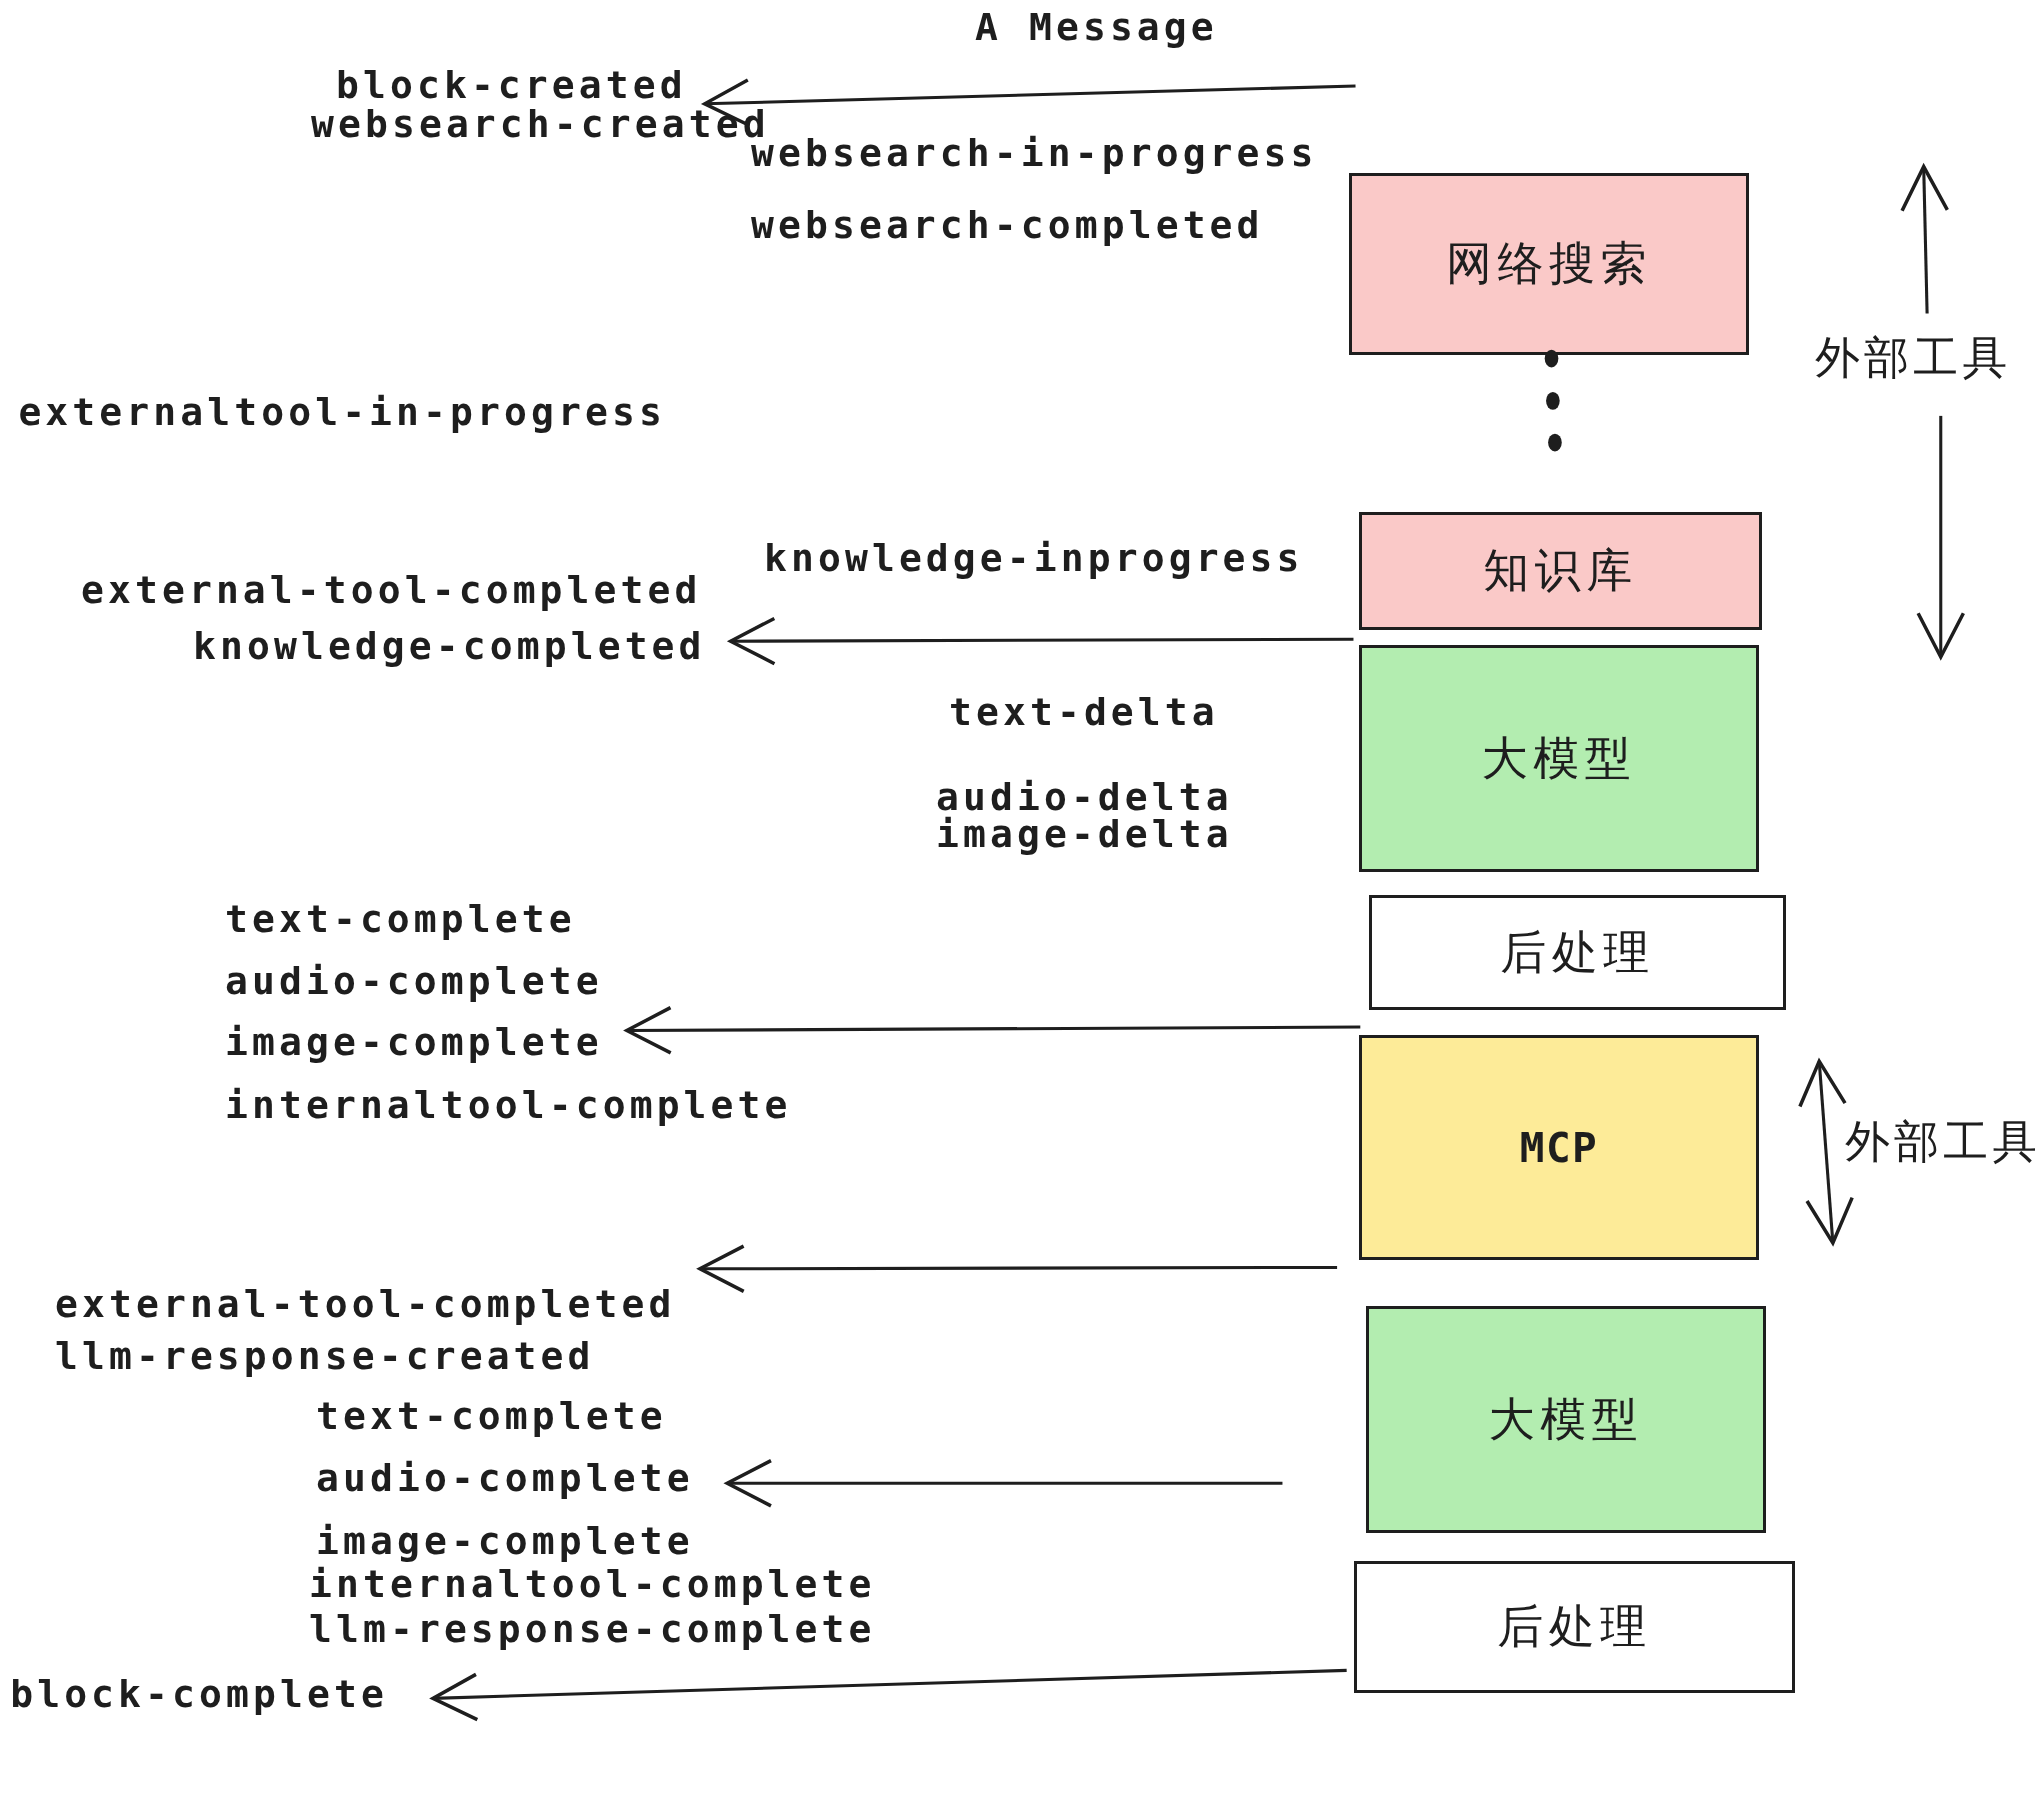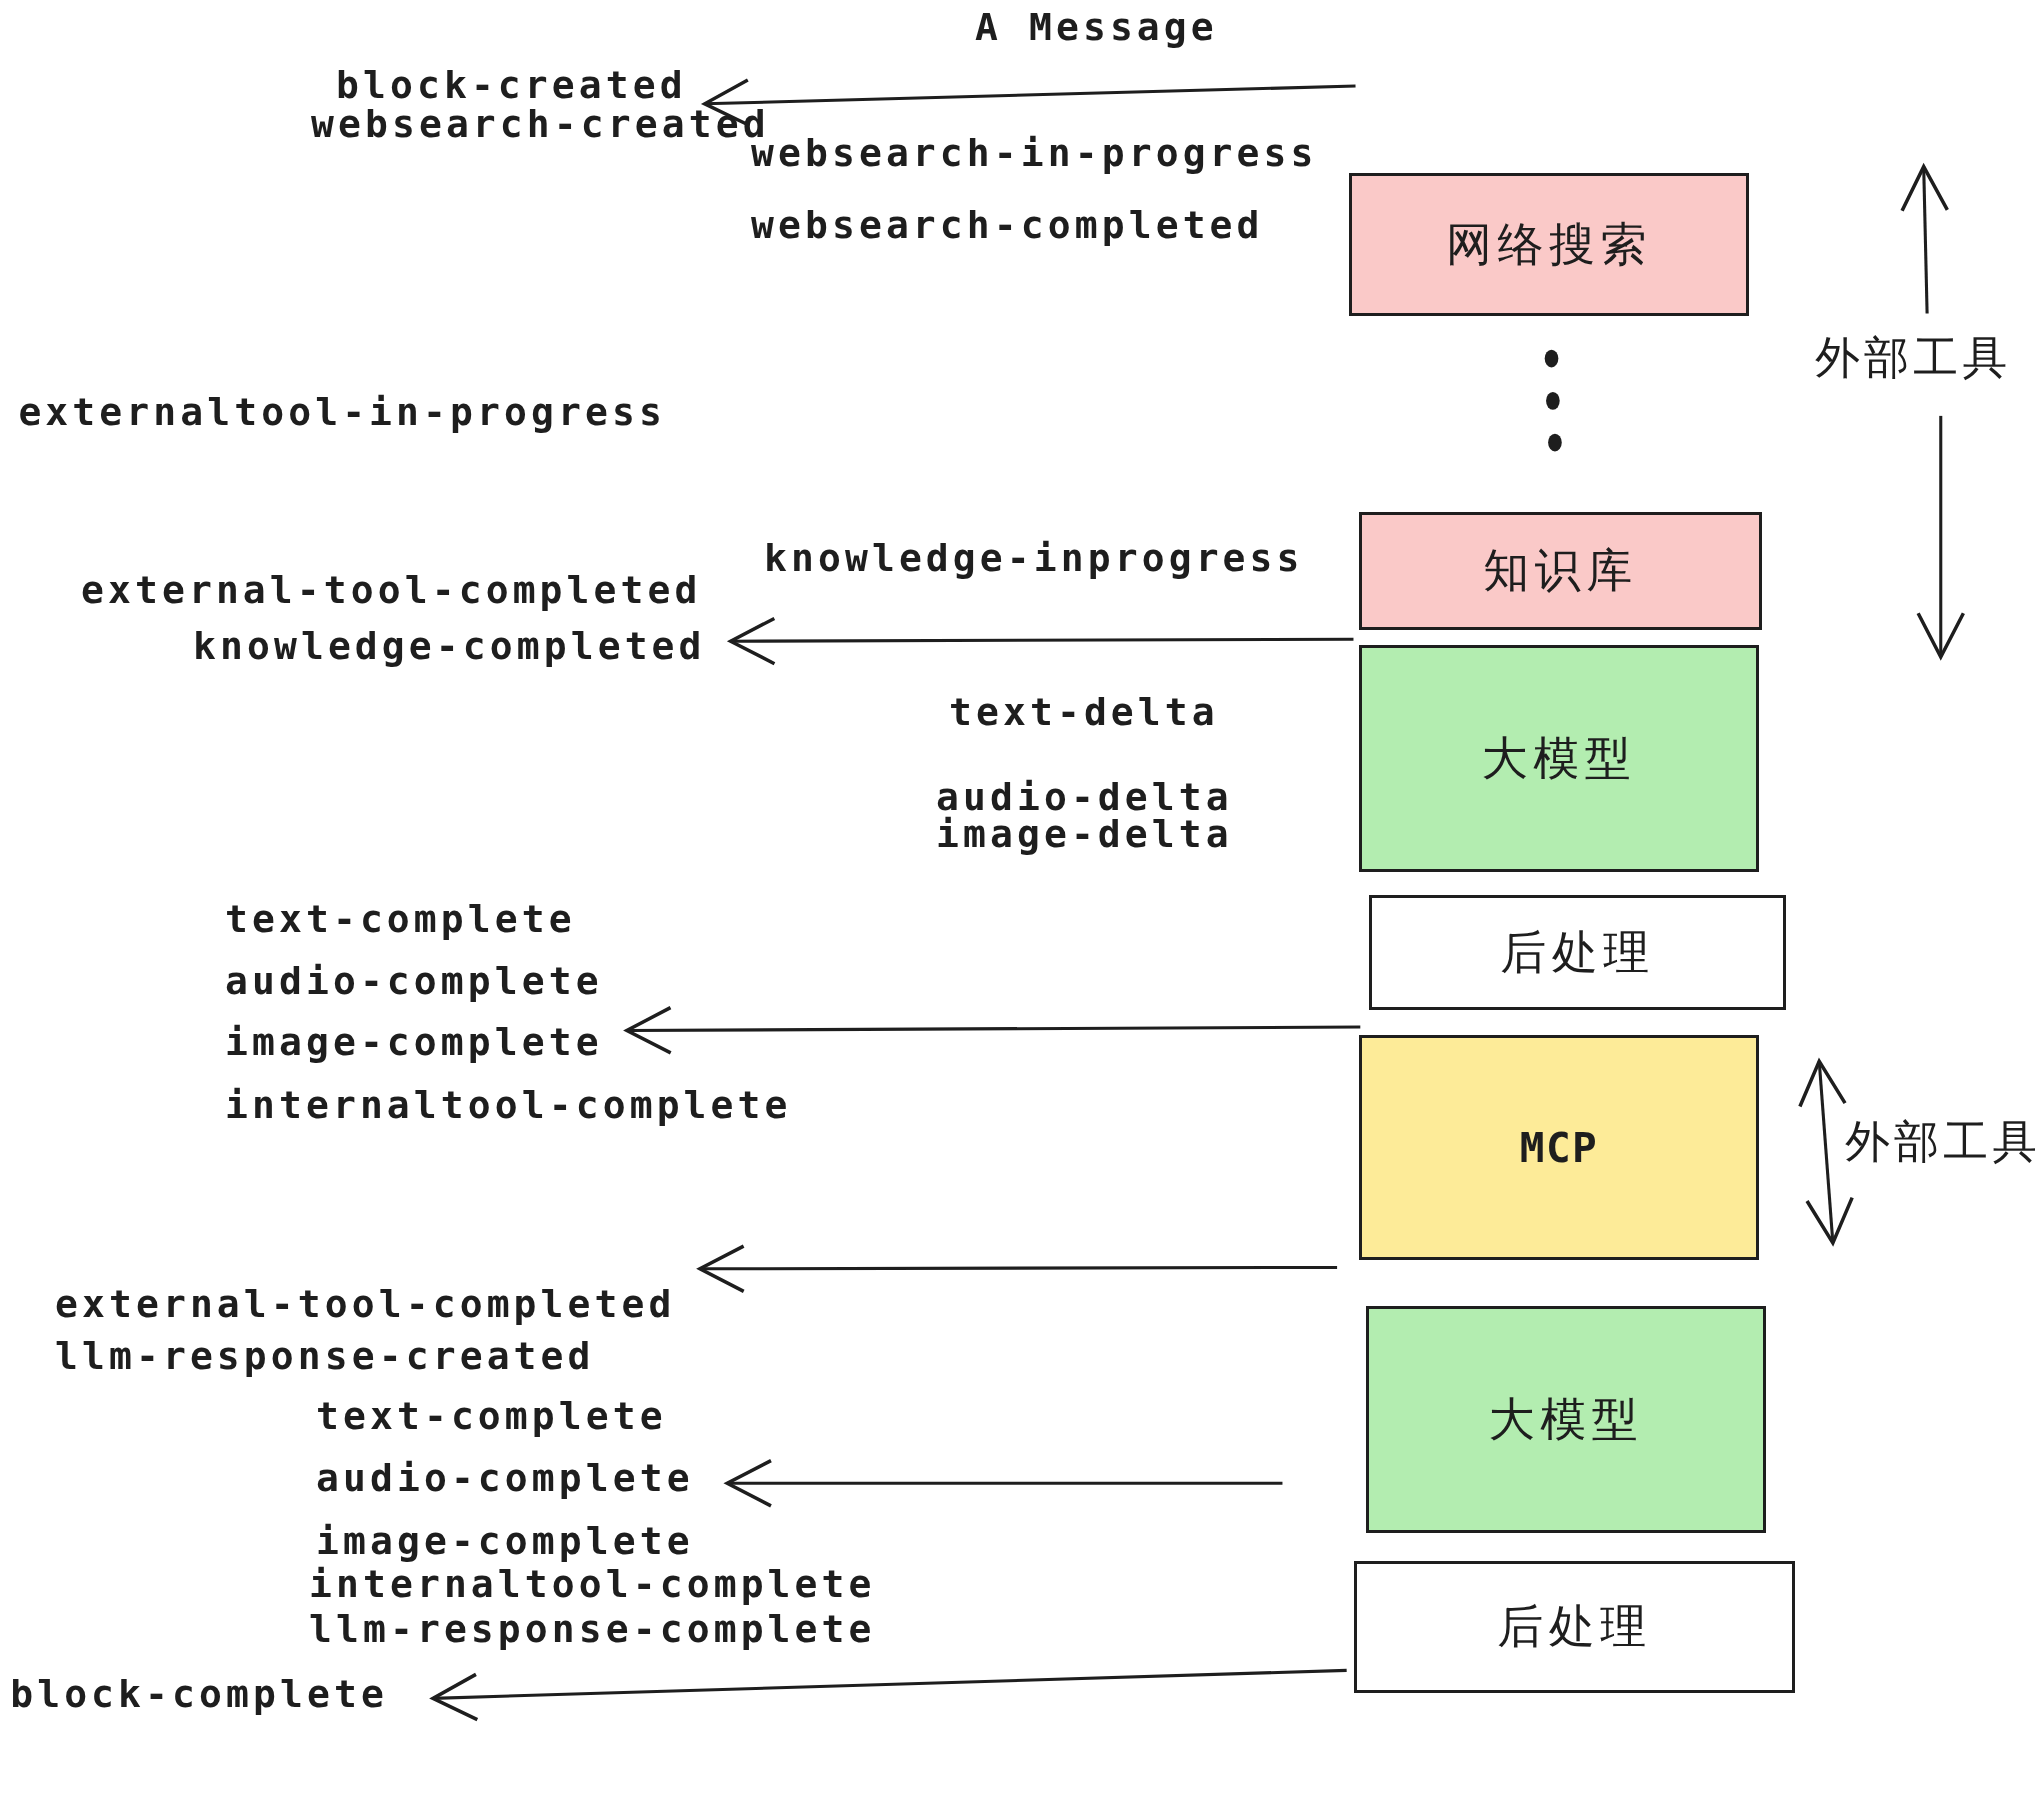--- a/index.html
+++ b/index.html
@@ -64,21 +64,21 @@
   <div class="evt" style="left:225px;top:1086px;">internaltool-complete</div>
   <div class="evt" style="left:55px;top:1285px;">external-tool-completed</div>
   <div class="evt" style="left:55px;top:1337px;">llm-response-created</div>
   <div class="evt" style="left:316px;top:1397px;">text-complete</div>
   <div class="evt" style="left:316px;top:1459px;">audio-complete</div>
   <div class="evt" style="left:316px;top:1522px;">image-complete</div>
   <div class="evt" style="left:309px;top:1565px;">internaltool-complete</div>
   <div class="evt" style="left:309px;top:1610px;">llm-response-complete</div>
   <div class="evt" style="left:10.2px;top:1675px;">block-complete</div>
 
-  <div class="box pink" style="left:1349px;top:173px;width:400px;height:143px;">网络搜索</div>
+  <div class="box pink" style="left:1349px;top:173px;width:400px;height:182px;">网络搜索</div>
   <div class="box pink" style="left:1359px;top:512px;width:403px;height:118px;">知识库</div>
   <div class="box green" style="left:1359px;top:645px;width:400px;height:227px;">大模型</div>
   <div class="box white" style="left:1369px;top:895px;width:417px;height:115px;">后处理</div>
   <div class="box yellow mono" style="left:1359px;top:1035px;width:400px;height:225px;">MCP</div>
   <div class="box green" style="left:1366px;top:1306px;width:400px;height:227px;">大模型</div>
   <div class="box white" style="left:1354px;top:1561px;width:441px;height:132px;">后处理</div>
 
   <div class="side-label" style="left:1815px;top:335px;">外部工具</div>
   <div class="side-label" style="left:1845px;top:1119px;">外部工具</div>
 

